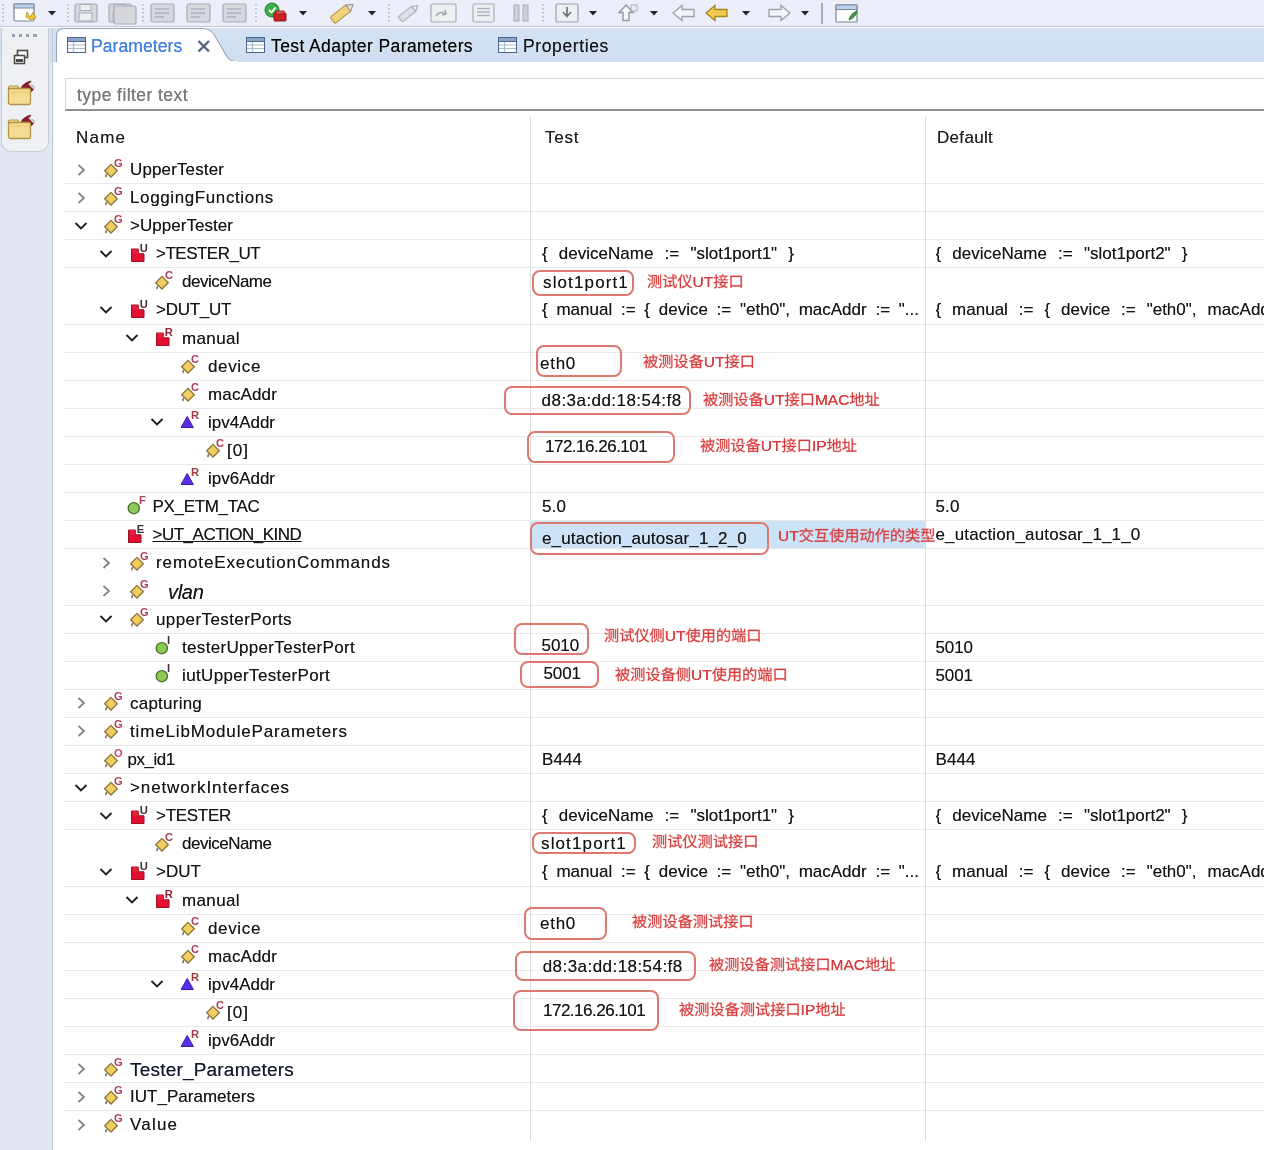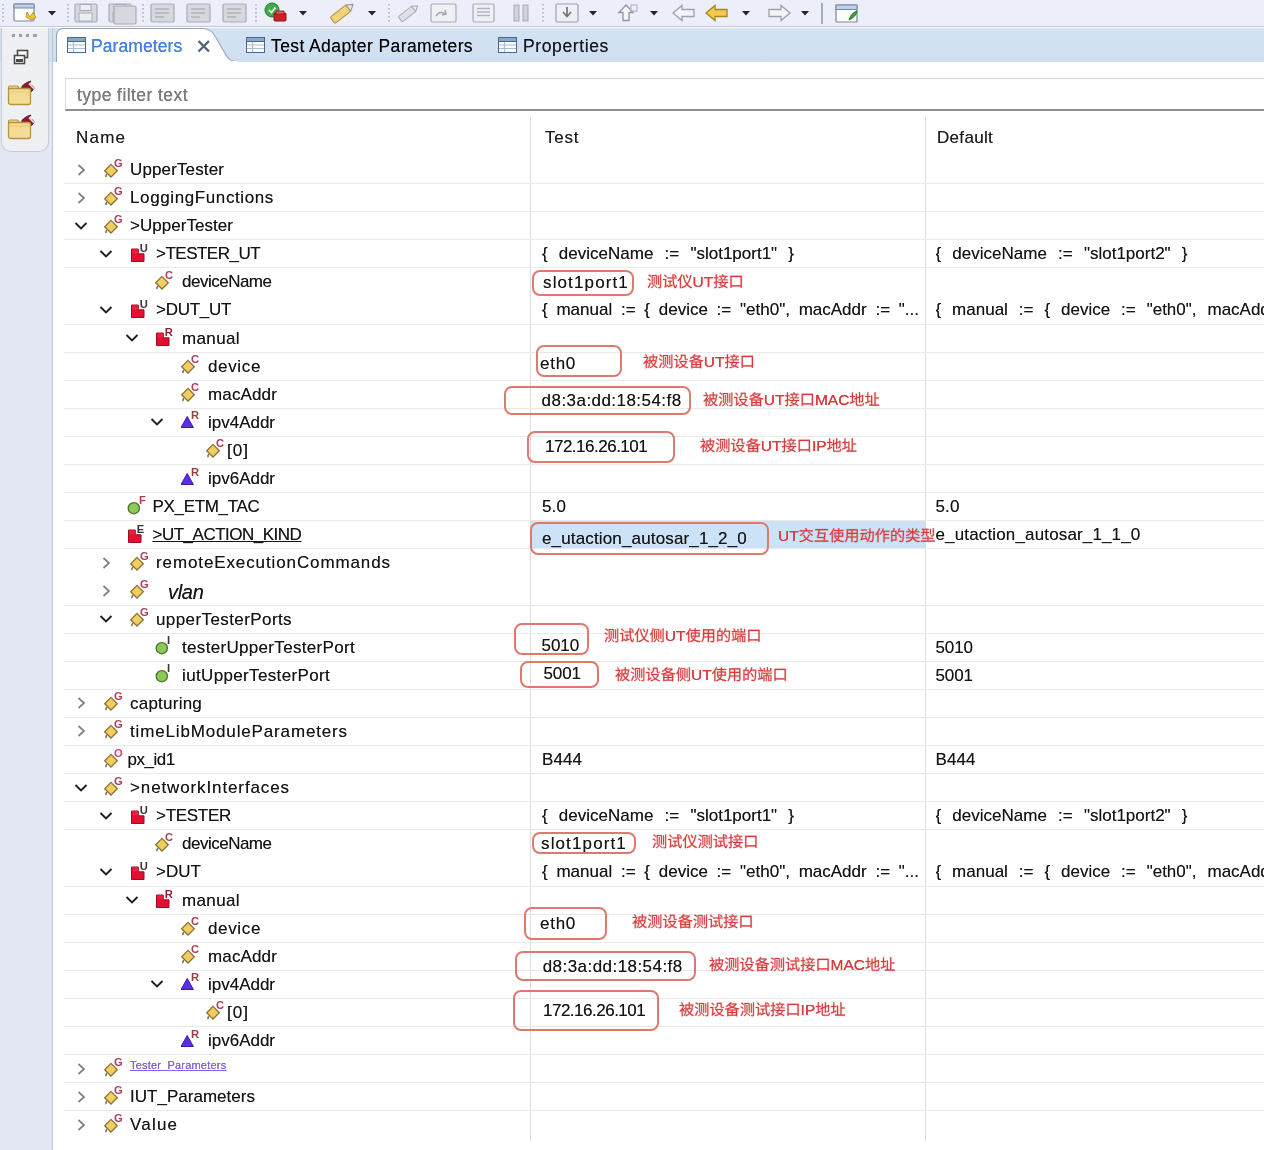--- a/index.html
+++ b/index.html
@@ -403,21 +403,21 @@
   </svg>
 <div class="lbl" style="left:208px;top:1031.0px;font-size:17px;letter-spacing:-0.01px;color:#141414;">ipv6Addr</div>
 <svg style="position:absolute;left:74.5px;top:1061.7px" width="12" height="14">
     <polyline points="3.5,2 9,7 3.5,12" fill="none" stroke="#7f7f7f" stroke-width="1.7"></polyline>
   </svg>
 <svg style="position:absolute;left:104.0px;top:1057.7px" width="20" height="22">
     <polygon points="7,5.4 13.3,11.7 7,18 0.7,11.7" fill="#f2ce62" stroke="#8a7433" stroke-width="1.3"></polygon>
     <path d="M3,15.4 q-1.8,1.2 -0.7,2.8" stroke="#6b6258" stroke-width="1.4" fill="none"></path>
     <text x="10" y="8" font-size="11.2" font-weight="bold" font-family="Liberation Sans" fill="#a8405a">G</text>
   </svg>
-<div class="lbl" style="left:130px;top:1059.2px;font-size:11px;letter-spacing:0.20px;color:#8b5cf6;text-decoration:underline;">Tester_Parameters</div>
+<div class="lbl" style="left:130px;top:1059.2px;font-size:19px;letter-spacing:0.20px;color:#0f172a;">Tester_Parameters</div>
 <svg style="position:absolute;left:74.5px;top:1089.8px" width="12" height="14">
     <polyline points="3.5,2 9,7 3.5,12" fill="none" stroke="#7f7f7f" stroke-width="1.7"></polyline>
   </svg>
 <svg style="position:absolute;left:104.0px;top:1085.8px" width="20" height="22">
     <polygon points="7,5.4 13.3,11.7 7,18 0.7,11.7" fill="#f2ce62" stroke="#8a7433" stroke-width="1.3"></polygon>
     <path d="M3,15.4 q-1.8,1.2 -0.7,2.8" stroke="#6b6258" stroke-width="1.4" fill="none"></path>
     <text x="10" y="8" font-size="11.2" font-weight="bold" font-family="Liberation Sans" fill="#a8405a">G</text>
   </svg>
 <div class="lbl" style="left:130px;top:1087.2px;font-size:17px;letter-spacing:0.02px;color:#141414;">IUT_Parameters</div>
 <svg style="position:absolute;left:74.5px;top:1117.9px" width="12" height="14">

